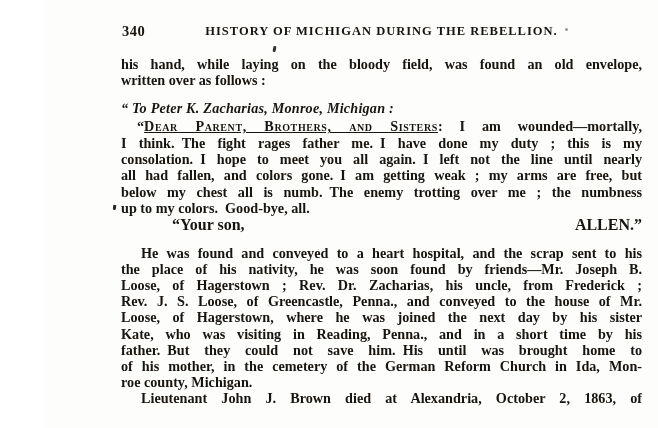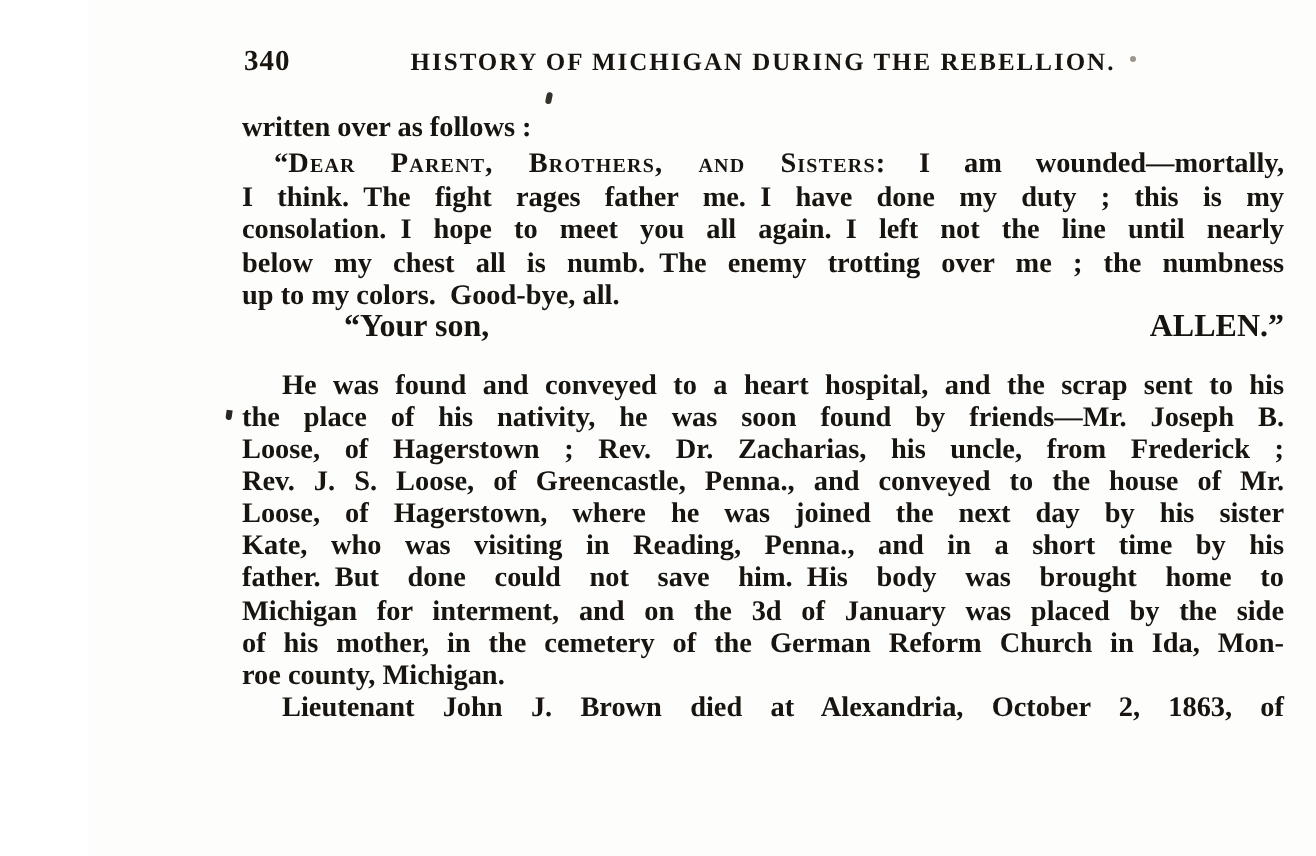--- a/index.html
+++ b/index.html
@@ -24,21 +24,21 @@
     position:absolute; left:1px; top:-1px;
     font-size:14.5px; letter-spacing:0.5px;
   }
   .tline { font-size:14.2px; line-height:16.4px; }
   .just { text-align:justify; text-align-last:justify; text-justify:inter-word; }
   .intro { margin-top:16px; }
   .address { margin-top:11px; font-style:italic; }
   .address .tline { letter-spacing:0.2px; }
   .letter { margin-top:2px; }
   .indent1 { text-indent:16px; }
-  .sc { font-variant:small-caps; letter-spacing:0.6px; }
+  .sc { font-variant:small-caps; letter-spacing:0.6px;text-decoration:underline; }
   .sigrow {
     display:flex; justify-content:space-between;
     font-size:16px; line-height:16.4px;
   }
   .sigleft { margin-left:51px; }
   .p2 { margin-top:12px; }
   .p2 .tline { line-height:16.1px; }
   .p2 .tline:first-child, .p3 .tline:first-child { text-indent:20px; }
   .speck { position:absolute; background:#35322e; }
   .speck-apostrophe {
@@ -59,48 +59,52 @@
 
 <div class="page">
   <div class="pagebody">
 
     <div class="running-head">
       <span class="pagenum">340</span>
       <span>HISTORY OF MICHIGAN DURING THE REBELLION.</span>
     </div>
 
     <div class="intro">
+        <div class="tline just">his hand, while laying on the bloody field, was found an old envelope,</div>
         <div class="tline">written over as follows :</div>
       </div>
 
+    <div class="address">
+      <div class="tline">“ To Peter K. Zacharias, Monroe, Michigan :</div>
+    </div>
 
     <div class="letter">
       <div class="tline just indent1"><span>“</span><span class="sc">Dear Parent, Brothers, and Sisters</span><span>: I am wounded—mortally,</span></div>
       <div>
           <div class="tline just">I think. The fight rages father me. I have done my duty ; this is my</div>
           <div class="tline just">consolation. I hope to meet you all again. I left not the line until nearly</div>
+          <div class="tline just">all had fallen, and colors gone. I am getting weak ; my arms are free, but</div>
           <div class="tline just">below my chest all is numb. The enemy trotting over me ; the numbness</div>
           <div class="tline">up to my colors. Good-bye, all.</div>
         </div>
     </div>
 
     <div class="sigrow">
       <span class="sigleft">“Your son,</span>
       <span class="sigright">ALLEN.”</span>
     </div>
 
     <div class="p2">
         <div class="tline just">He was found and conveyed to a heart hospital, and the scrap sent to his</div>
         <div class="tline just">the place of his nativity, he was soon found by friends—Mr. Joseph B.</div>
         <div class="tline just">Loose, of Hagerstown ; Rev. Dr. Zacharias, his uncle, from Frederick ;</div>
         <div class="tline just">Rev. J. S. Loose, of Greencastle, Penna., and conveyed to the house of Mr.</div>
         <div class="tline just">Loose, of Hagerstown, where he was joined the next day by his sister</div>
         <div class="tline just">Kate, who was visiting in Reading, Penna., and in a short time by his</div>
-        <div class="tline just">father. But done could not save him. His body was brought home to</div>
-        <div class="tline just">Michigan for interment, and on the 3d of January was placed by the side</div>
+        <div class="tline just">father. But they could not save him. His until was brought home to</div>
         <div class="tline just">of his mother, in the cemetery of the German Reform Church in Ida, Mon-</div>
         <div class="tline">roe county, Michigan.</div>
       </div>
 
     <div class="p3">
         <div class="tline just">Lieutenant John J. Brown died at Alexandria, October 2, 1863, of</div>
       </div>
 
   </div>
 

